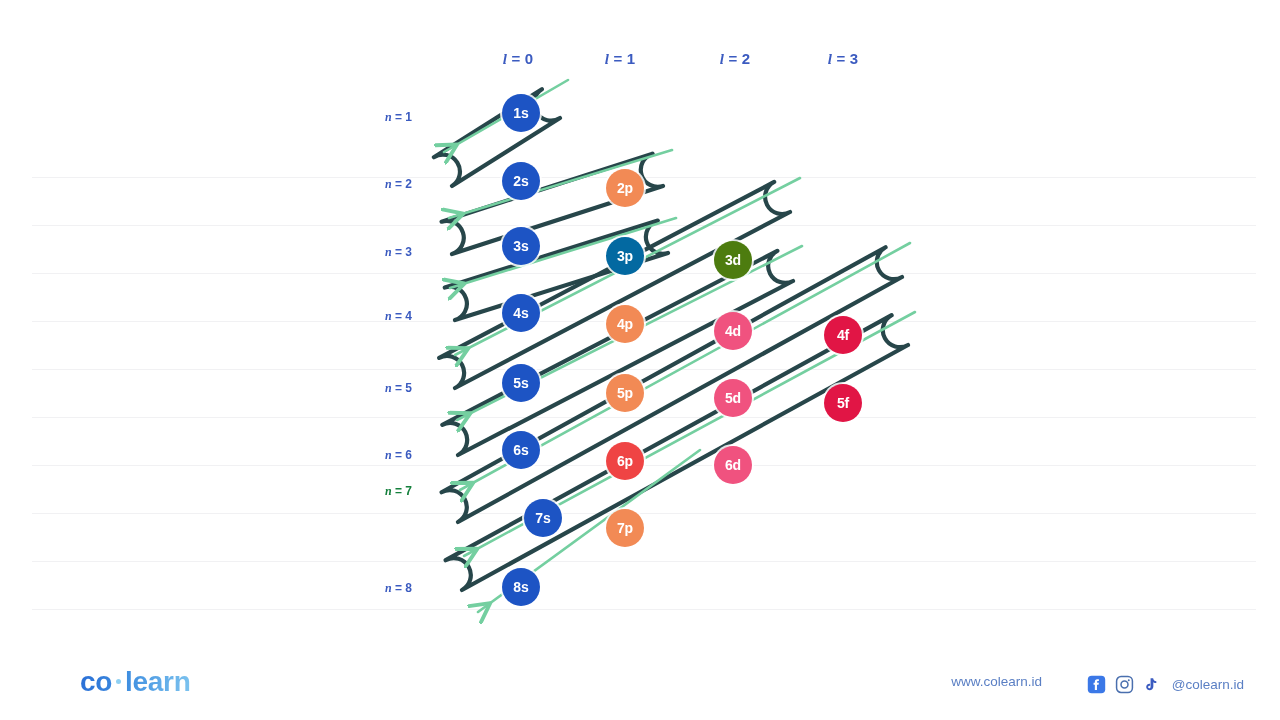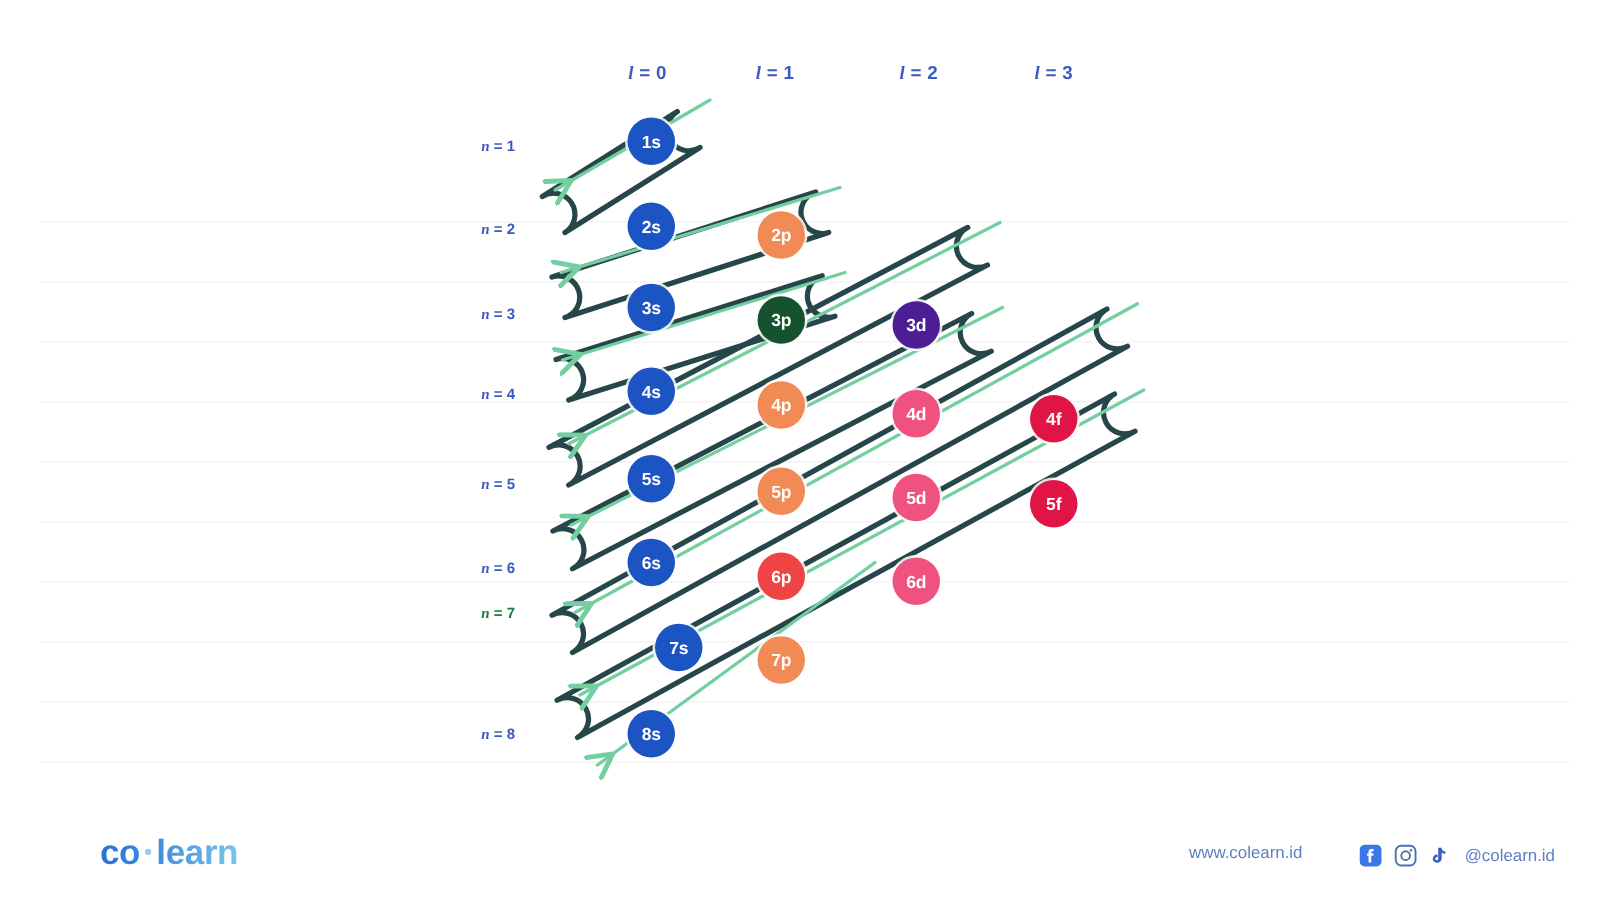--- a/index.html
+++ b/index.html
@@ -150,24 +150,24 @@
       </div>
       <div class="orbital" style="left: 521px; top: 181px; background: rgb(29, 84, 196);">
         <span>2s</span>
       </div>
       <div class="orbital" style="left: 625px; top: 188px; background: rgb(242, 138, 85);">
         <span>2p</span>
       </div>
       <div class="orbital" style="left: 521px; top: 246px; background: rgb(29, 84, 196);">
         <span>3s</span>
       </div>
-      <div class="orbital" style="left: 625px; top: 256px; background: #14532d;">
+      <div class="orbital" style="left: 625px; top: 256px; background: #0369a1;">
         <span>3p</span>
       </div>
-      <div class="orbital" style="left: 733px; top: 260px; background: #4c1d95;">
+      <div class="orbital" style="left: 733px; top: 260px; background: #4d7c0f;">
         <span>3d</span>
       </div>
       <div class="orbital" style="left: 521px; top: 313px; background: rgb(29, 84, 196);">
         <span>4s</span>
       </div>
       <div class="orbital" style="left: 625px; top: 324px; background: rgb(242, 138, 85);">
         <span>4p</span>
       </div>
       <div class="orbital" style="left: 733px; top: 331px; background: rgb(240, 82, 127);">
         <span>4d</span>

